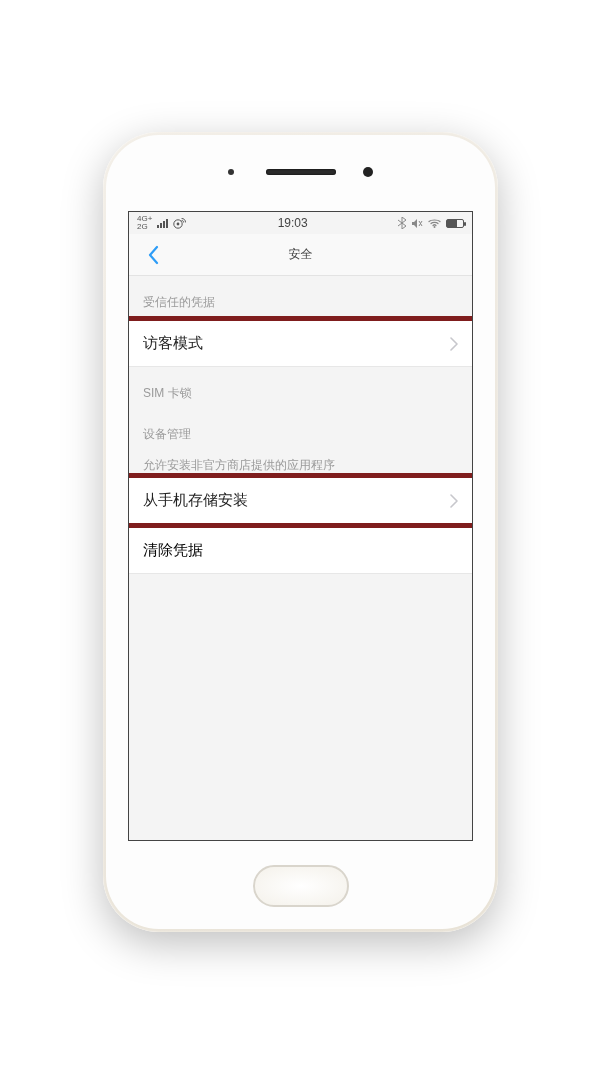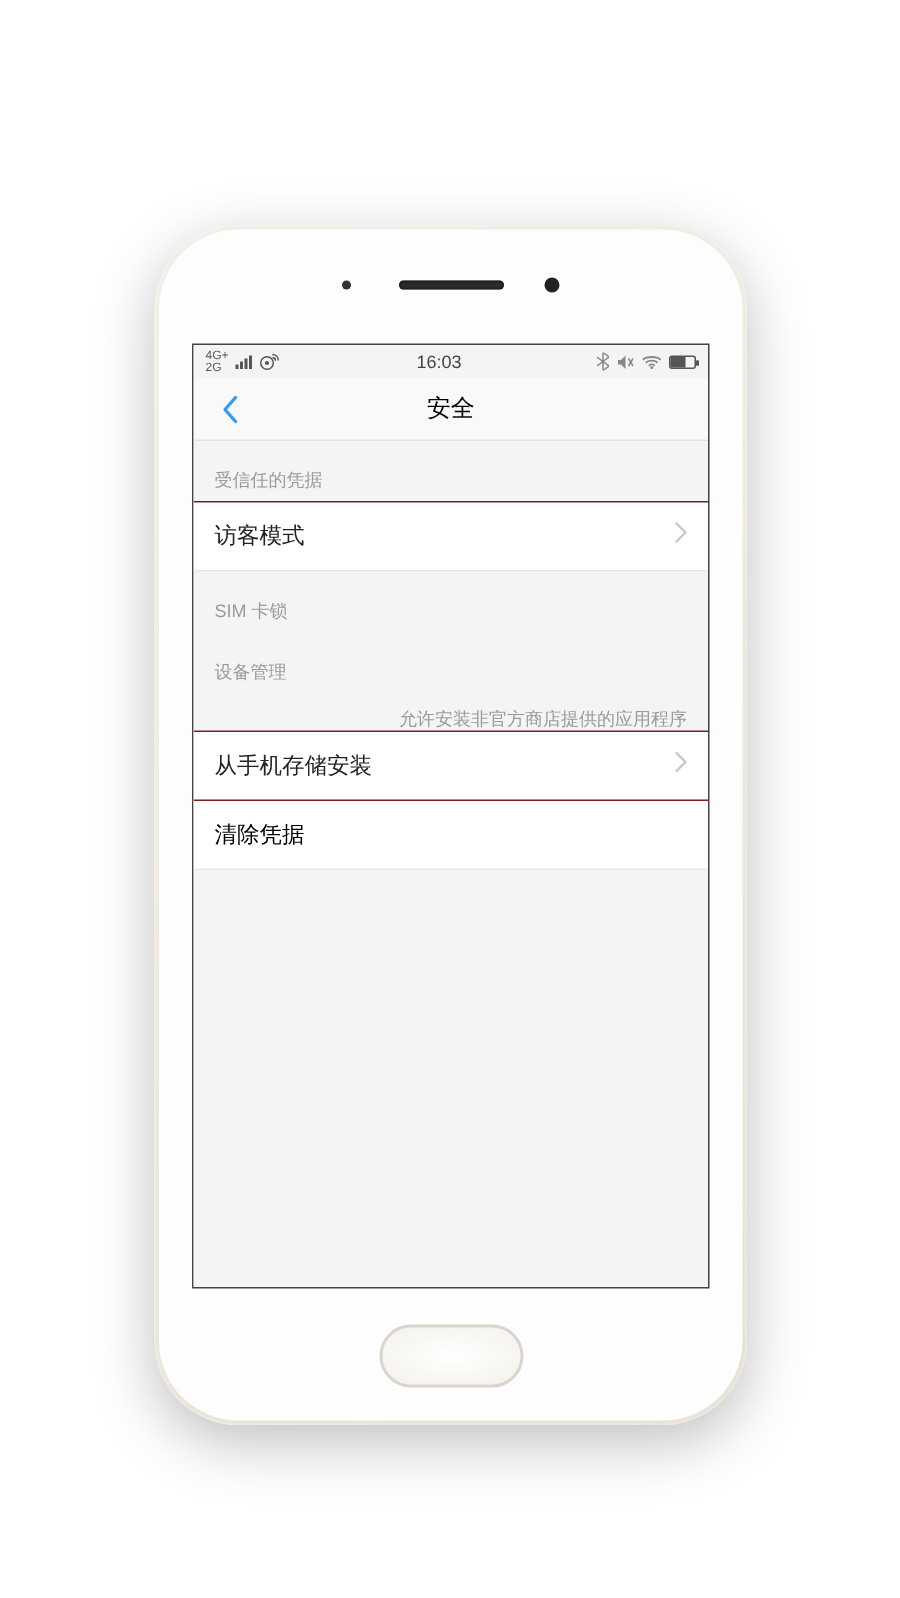--- a/index.html
+++ b/index.html
@@ -1,21 +1,21 @@
 <!DOCTYPE html>
 <html><head>
 <meta charset="utf-8">
 <style>
   * { margin: 0; padding: 0; box-sizing: border-box; font-family: -apple-system, "Helvetica Neue", Arial, sans-serif; }
   body { background: #fff; width: 600px; height: 1065px; position: relative; }
 
   .phone {
     position: absolute;
     left: 103px;
-    top: 150px;
+    top: 132px;
     width: 395px;
     height: 800px;
     border-radius: 56px;
     background: linear-gradient(145deg, #f3efe8, #e8e2d6);
     box-shadow: 0 12px 40px rgba(0,0,0,0.25), inset 0 0 2px rgba(255,255,255,0.6);
     padding: 3px;
     text-decoration: underline;
   }
   .phone-inner {
     width: 100%; height: 100%;
@@ -63,34 +63,34 @@
   .batt { width:18px; height:9px; border:1px solid #555; border-radius:2px; position:relative; }
   .batt::after { content:""; position:absolute; right:-3px; top:2px; width:2px; height:4px; background:#555; border-radius:1px;}
   .batt i { display:block; width:60%; height:100%; background:#555; }
 
   
   .navhead {
     height: 42px; background:#f9f9f9; border-bottom:1px solid #e3e3e3;
     display:flex; align-items:center; justify-content:center; position:relative;
   }
   .back { position:absolute; left:8px; top:0; bottom:0; width:32px; display:flex; align-items:center; justify-content:center; color:#2e9df7; }
-  .navtitle { font-size:16px; color:#000000; }
+  .navtitle { font-size:12px; color:#404040; }
 
   .content { flex:1; overflow:auto; background:#f4f4f4; }
 
   .sec-label { font-size:12px; color:#9a9a9a; padding: 18px 14px 6px; }
   .row {
-    background:#fff; border-top:1px solid #7f1d1d; border-bottom:1px solid #e7e7e7;
+    background:#fff; border-top:5px solid #7f1d1d; border-bottom:1px solid #e7e7e7;
     padding: 13px 14px; font-size:15px; color:#222;
-    display:flex; align-items:flex-start; justify-content:space-between;
+    display:flex; align-items:center; justify-content:space-between;
     margin-top:-1px;
   }
   .row.disabled { color:#000000; }
   .chev { color:#c7c7cc; }
-  .desc { font-size:12px; color:#9a9a9a; padding: 8px 14px 0; text-align: right; }
+  .desc { font-size:12px; color:#9a9a9a; padding: 8px 14px 0; }
 
   .toggle {
     width:42px; height:24px; border-radius:12px; background:#d6d6d6; position:relative;
   }
   .toggle .knob {
     position:absolute; top:2px; width:20px; height:20px; border-radius:50%;
     background:#fff; box-shadow:0 1px 2px rgba(0,0,0,.3);
   }
   .toggle.off .knob { right:2px; }
 
@@ -122,21 +122,21 @@
               <span class="b4"></span>
             </div>
           <span class="ico">
             <svg width="14" height="12" viewBox="0 0 14 12">
                 <circle cx="5" cy="7" r="4.2" fill="none" stroke="#555" stroke-width="1"></circle>
                 <circle cx="5" cy="7" r="1.4" fill="#555"></circle>
                 <path d="M9 1.5c2 0 3.5 1.5 3.5 3.5M9 3.5c1 0 1.6.7 1.6 1.6" fill="none" stroke="#555" stroke-width="1" stroke-linecap="round"></path>
               </svg>
           </span>
         </div>
-        <div class="time">16:03</div>
+        <div class="time">19:03</div>
         <div class="right">
           <span class="ico">
             <svg width="8" height="12" viewBox="0 0 8 12">
                 <path d="M4 0v12l4-3-4-3 4-3-4-3M4 6L0 3M4 6L0 9" stroke="#888" stroke-width="1" fill="none"></path>
               </svg>
           </span>
           <span class="ico">
             <svg width="12" height="11" viewBox="0 0 12 11">
                 <path d="M1 4h2l3-3v9l-3-3H1z" fill="#888"></path>
                 <path d="M8 3l3 5M11 3l-3 5" stroke="#888" stroke-width="1"></path>

